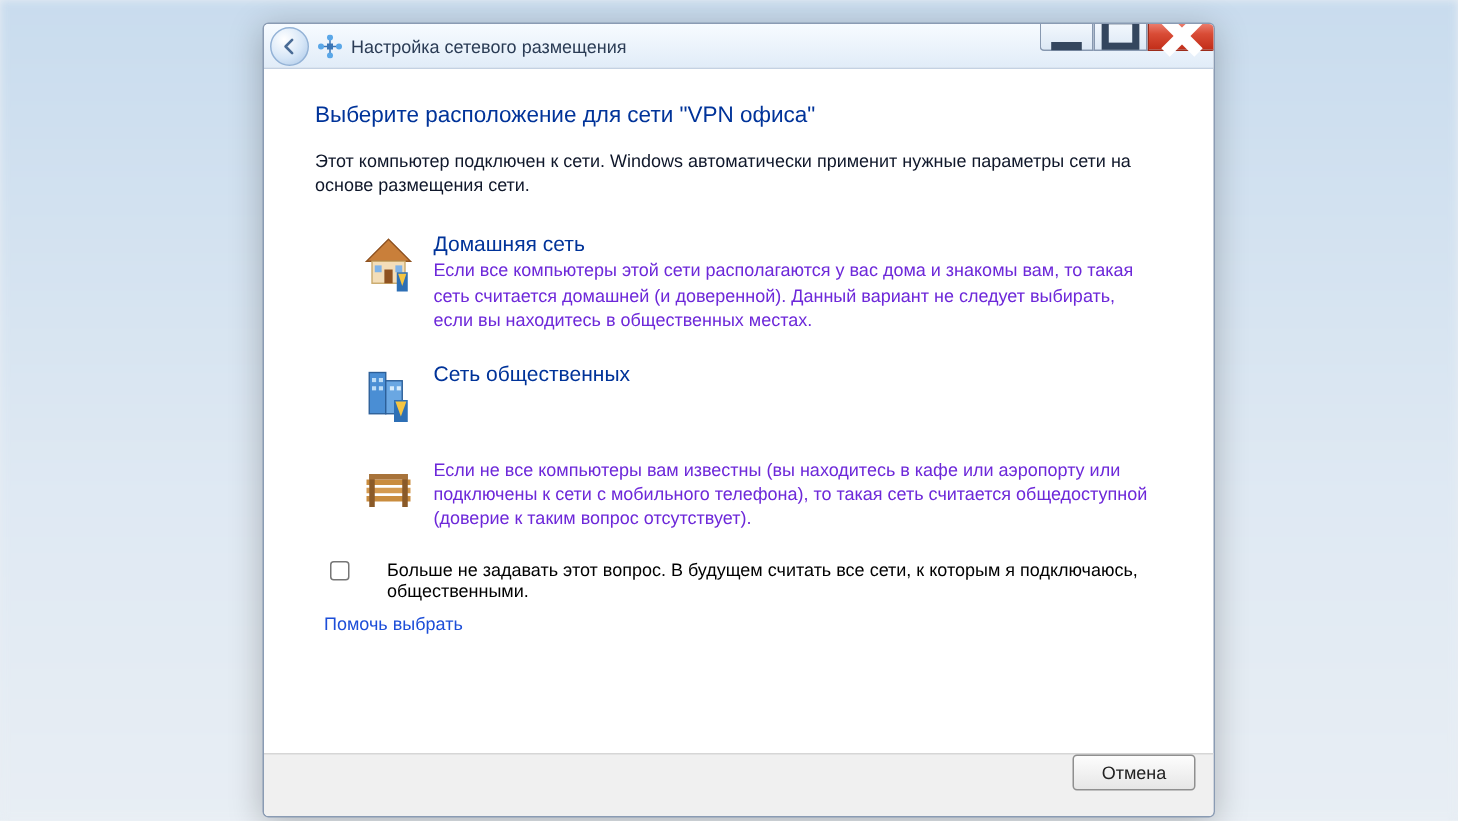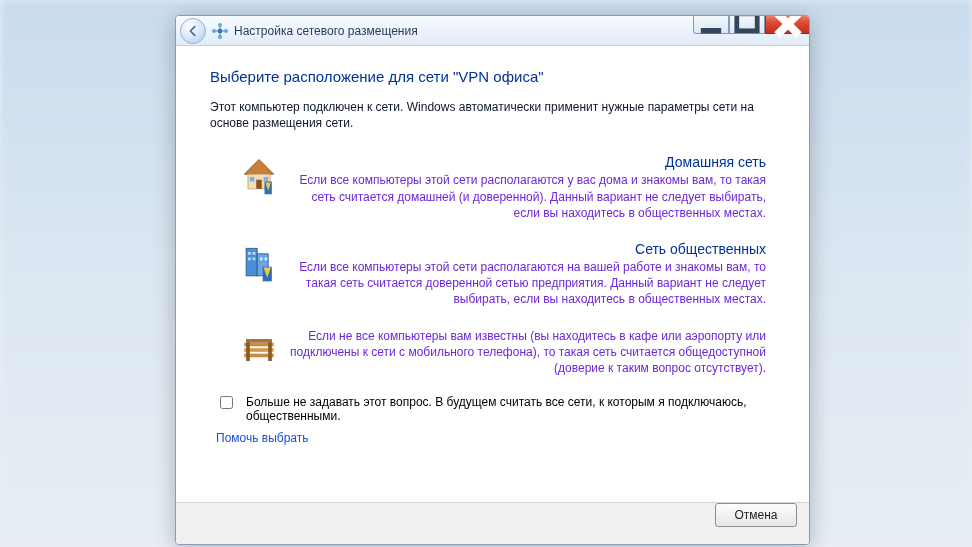--- a/index.html
+++ b/index.html
@@ -105,21 +105,20 @@
     margin-bottom: 14px;
   }
   .option {
     display: flex;
     padding: 8px 4px 10px 4px;
     cursor: pointer;
     border: 1px solid transparent;
     border-radius: 3px;
     margin-left: 20px;
     margin-right: 4px;
-    text-align: right;
   }
   .option-icon {
     width: 48px;
     flex-shrink: 0;
     display: flex;
     align-items: flex-start;
     justify-content: center;
     margin-right: 6px;
   }
   .option-icon svg { width: 44px; height: 44px; }
@@ -129,21 +128,21 @@
     font-size: 14px;
     margin-bottom: 2px;
   }
   .option-desc {
     color: #6d28d9;
     line-height: 1.35;
   }
   .checkbox-row {
     display: flex;
     align-items: flex-start;
-    gap: 10px;
+    gap: 22px;
     margin-top: 8px;
     margin-left: 6px;
     margin-right: 6px;
   }
   .checkbox-row input[type=checkbox] {
     width: 13px; height: 13px;
     margin-top: 1px;
   }
   .help-link {
     color: #1d4ed8;
@@ -256,21 +255,20 @@
           <rect x="12" y="18" width="3" height="3" fill="#bcdcf6"></rect>
           <rect x="17" y="18" width="3" height="3" fill="#bcdcf6"></rect>
           <rect x="25" y="18" width="3" height="3" fill="#d6ebfb"></rect>
           <rect x="30" y="18" width="3" height="3" fill="#d6ebfb"></rect>
           <path d="M28 28 L38 28 L38 44 L28 44 Z" fill="#2d6fb5"></path>
           <path d="M29 29 L37 29 L33 40 Z" fill="#f5c542"></path>
         </svg>
       </div>
       <div class="option-body">
         <div class="option-title">Сеть общественных</div>
-        <div class="option-desc">Если все компьютеры этой сети располагаются на вашей работе и знакомы вам, то такая сеть считается доверенной сетью предприятия. Данный вариант не следует выбирать, если вы находитесь в общественных местах.</div>
       </div>
     </div>
 
     <div class="option">
       <div class="option-icon">
         <svg viewBox="0 0 48 48">
           <rect x="8" y="16" width="32" height="4" fill="#c98c3e"></rect>
           <rect x="8" y="22" width="32" height="4" fill="#d49a50"></rect>
           <rect x="8" y="28" width="32" height="4" fill="#c98c3e"></rect>
           <rect x="10" y="12" width="4" height="24" fill="#8a5a28"></rect>

